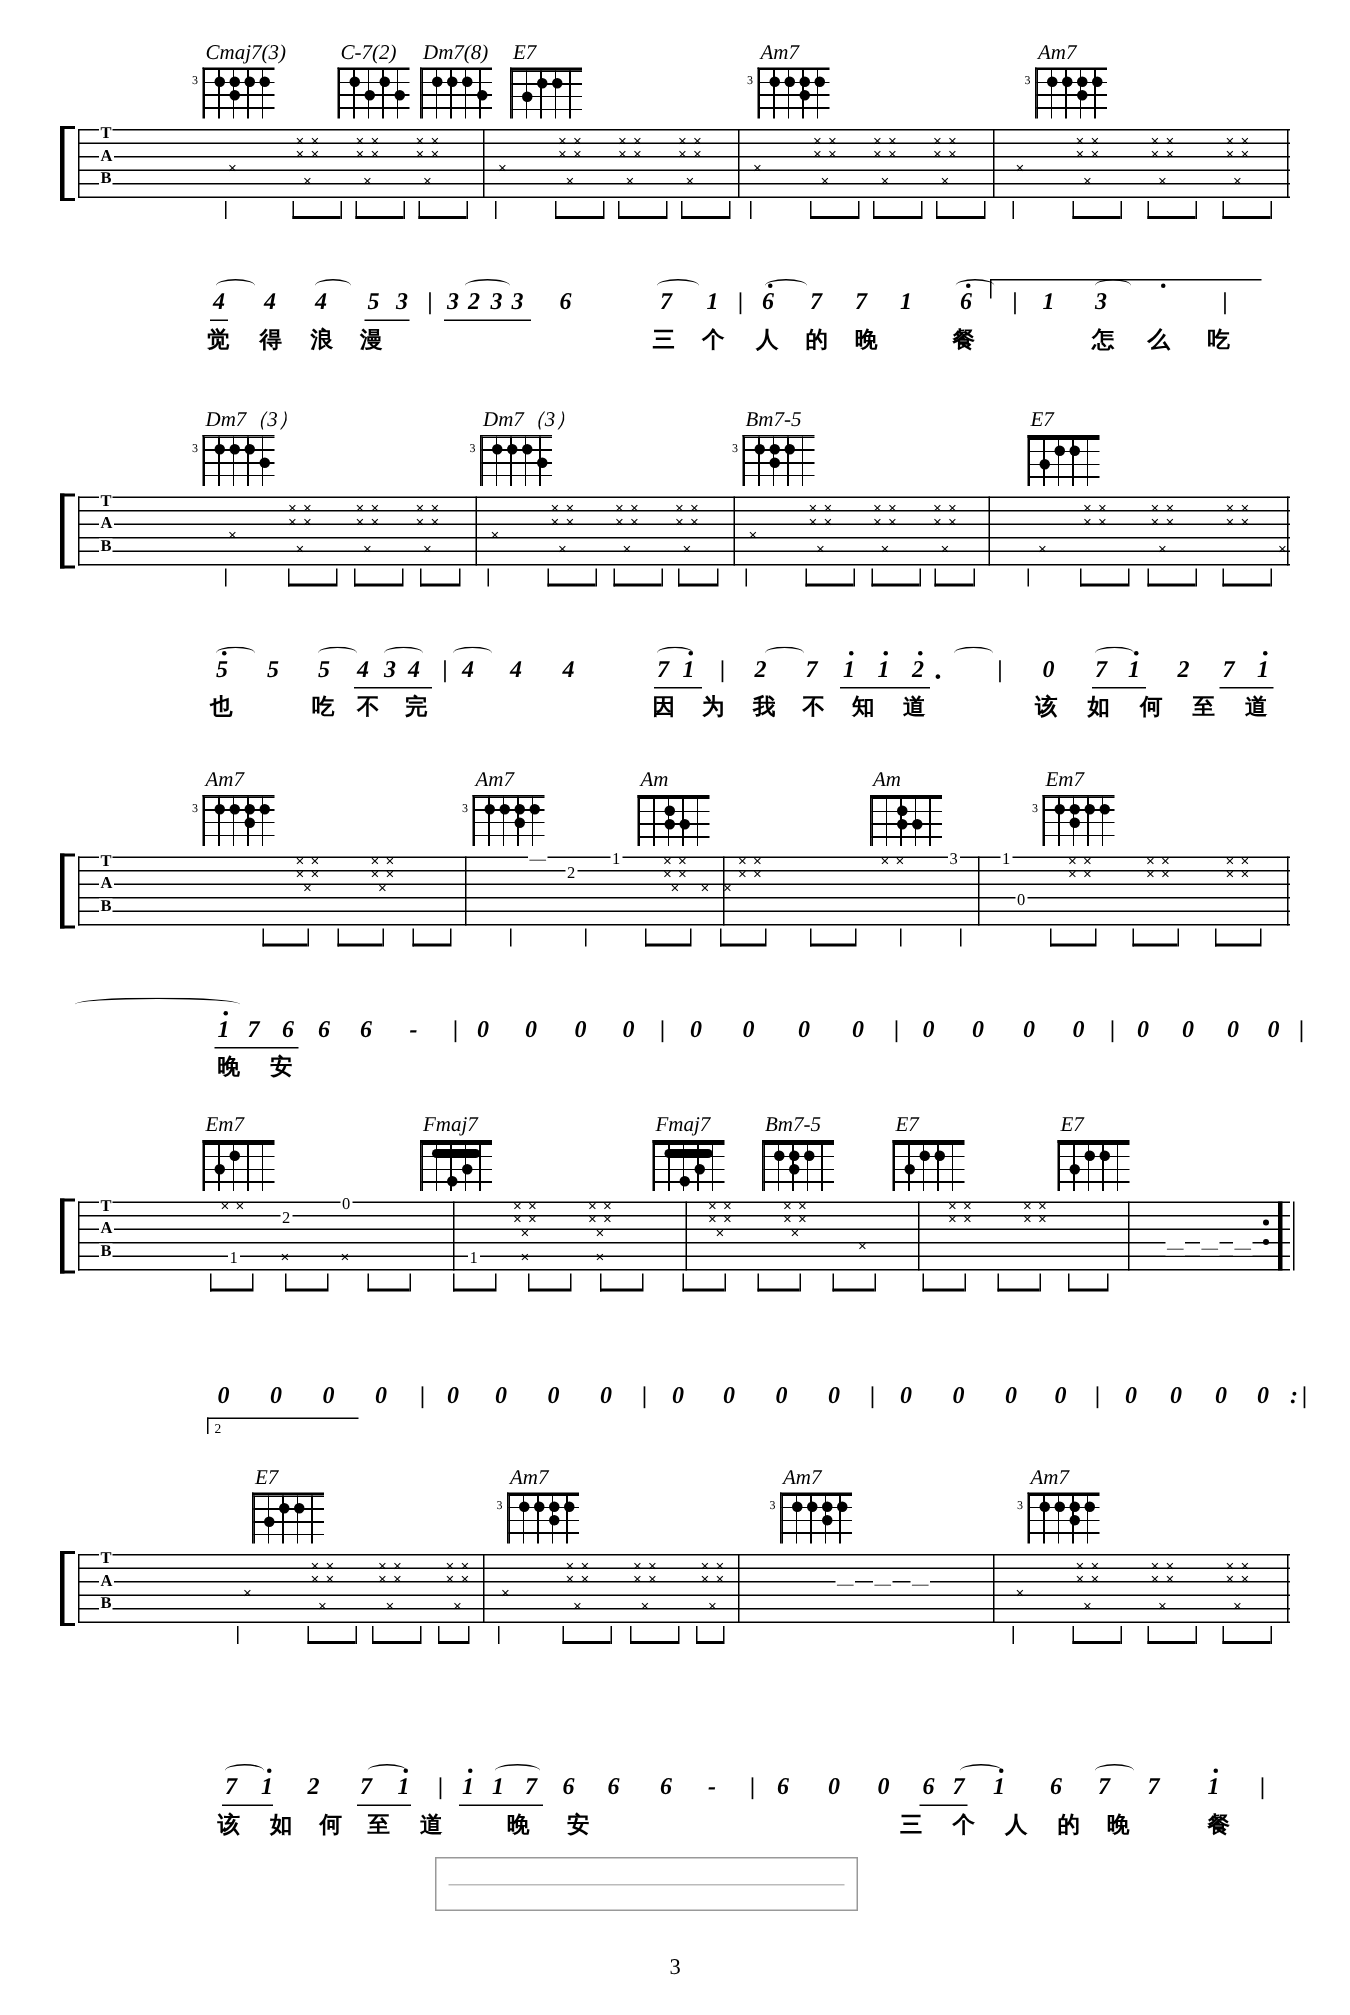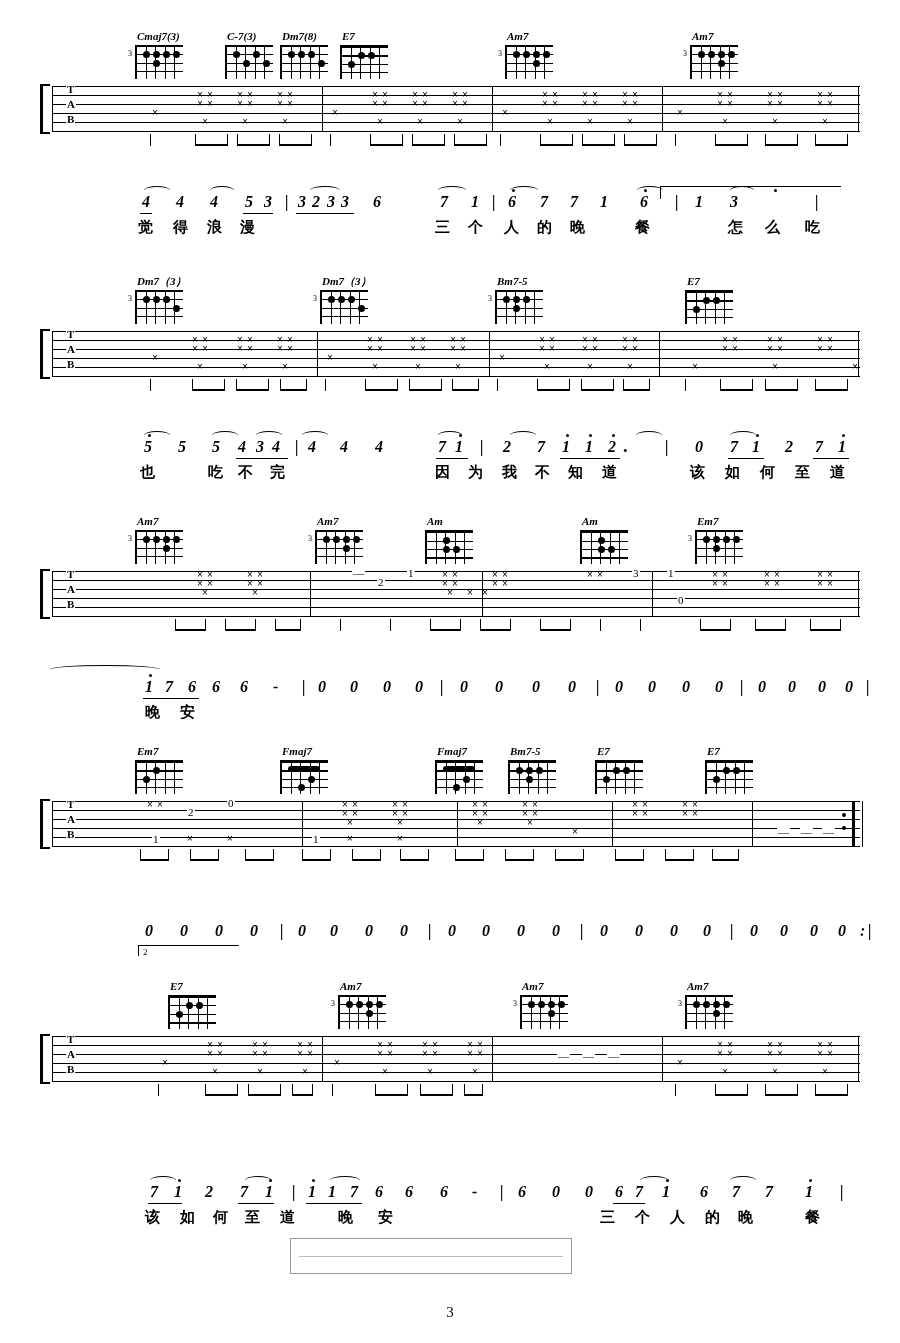--- a/index.html
+++ b/index.html
@@ -34,22 +34,22 @@
     height: 56px;
   }
   .chord {
     position: absolute;
     top: 0;
     width: 64px;
   }
   .chord-name {
     font-family: "Liberation Serif", serif;
     font-style: italic;
-    font-weight: bold;
-    font-size: 11px;
+    font-weight: normal;
+    font-size: 14px;
     white-space: nowrap;
     margin-left: 2px;
     margin-bottom: 1px;
     line-height: 12px;
   }
   .grid-wrap {
     position: relative;
     width: 54px;
     height: 38px;
   }
@@ -267,21 +267,21 @@
             <div class="dot" style="left:7px;top:5px;"></div>
             <div class="dot" style="left:17px;top:5px;"></div>
             <div class="dot" style="left:27px;top:5px;"></div>
             <div class="dot" style="left:37px;top:5px;"></div>
             <div class="dot" style="left:17px;top:14px;"></div>
           </div>
         </div>
       </div>
 
       <div class="chord" style="left:185px;">
-        <div class="chord-name">C-7(3)</div>
+        <div class="chord-name">C-7(2)</div>
         <div class="grid-wrap">
           <div class="grid nonut">
             <div class="dot" style="left:7px;top:5px;"></div>
             <div class="dot" style="left:27px;top:5px;"></div>
             <div class="dot" style="left:17px;top:14px;"></div>
             <div class="dot" style="left:37px;top:14px;"></div>
           </div>
         </div>
       </div>
 

